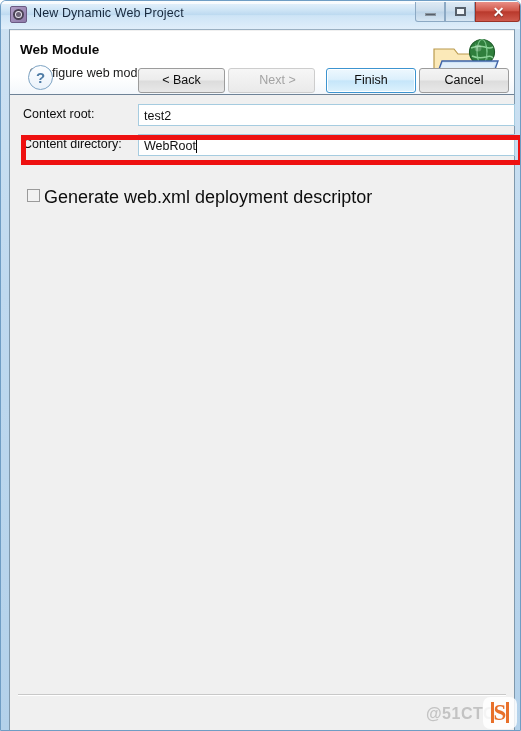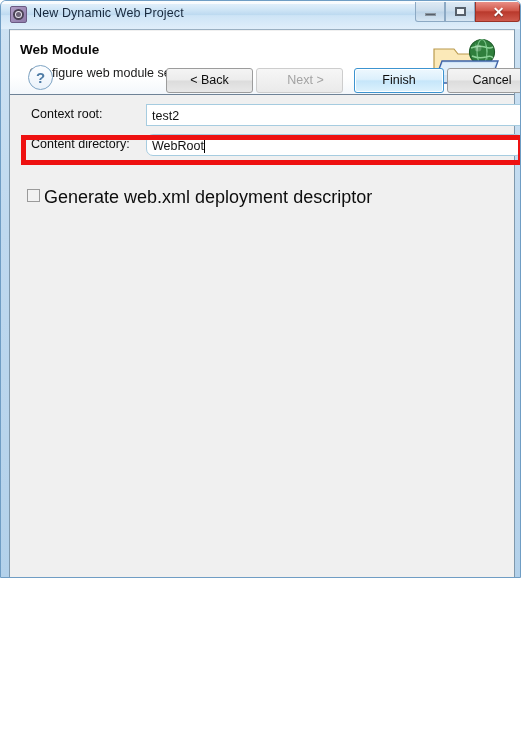--- a/index.html
+++ b/index.html
@@ -7,21 +7,21 @@
     padding: 0;
     background: #ffffff;
   }
   body {
     font-family: "Liberation Sans", sans-serif;
   }
 
   #window {
     position: relative;
     width: 521px;
-    height: 578px;
+    height: 731px;
     overflow: hidden;
     box-sizing: border-box;
     background: linear-gradient(to bottom, #cfe3f3 0%, #bfd9ef 40%, #b3d1ea 100%);
     border: 1px solid #6f9dc4;
     border-radius: 6px 6px 0 0;
   }
 
   
   #titlebar {
     position: absolute;
@@ -178,21 +178,21 @@
   #body-area {
     position: absolute;
     left: 0; top: 66px;
     width: 504px;
     height: 571px;
     background: #f0f0f0;
   }
 
   .field-row {
     position: absolute;
-    left: 8px;
+    left: 0;
     width: 504px;
     height: 24px;
   }
   .field-label {
     position: absolute;
     left: 13px;
     top: 3px;
     font-size: 12.5px;
     color: #0d0d0d;
     white-space: nowrap;
@@ -209,21 +209,21 @@
     line-height: 18px;
     white-space: nowrap;
     overflow: hidden;
   }
   #row-context { top: 8px; }
   #input-context {
     left: 128px; top: 0px; width: 377px;
   }
   #row-content { top: 38px; }
   #input-content {
-    left: 128px; top: 0px; width: 377px; border-radius: 7px;
+    left: 128px; top: 0px; width: 377px;
   }
   #caret {
     display: inline-block;
     width: 1px;
     height: 14px;
     background: #000000;
     vertical-align: -3px;
     margin-left: 0px;
   }
 
@@ -288,21 +288,20 @@
   .dlgbtn {
     position: absolute;
     top: 38px;
     height: 25px;
     box-sizing: border-box;
     font-size: 12.5px;
     text-align: center;
     line-height: 23px;
     border-radius: 3px;
     white-space: nowrap;
-    margin-left: 28px;
   }
   .dlgbtn.enabled {
     background: linear-gradient(to bottom, #f4f4f4 0%, #ececec 48%, #dcdcdc 52%, #e8e8e8 100%);
     border: 1px solid #9c9c9c;
     color: #0d0d0d;
   }
   .dlgbtn.disabled {
     background: linear-gradient(to bottom, #f6f6f6 0%, #f0f0f0 50%, #eaeaea 100%);
     border: 1px solid #cdcdcd;
     color: #a3a3a3;

